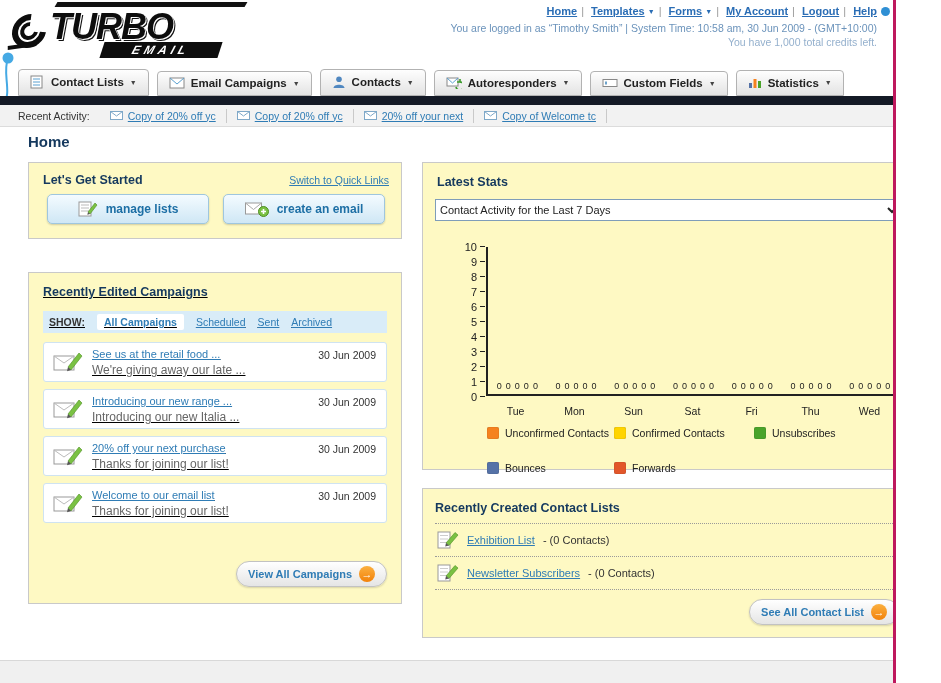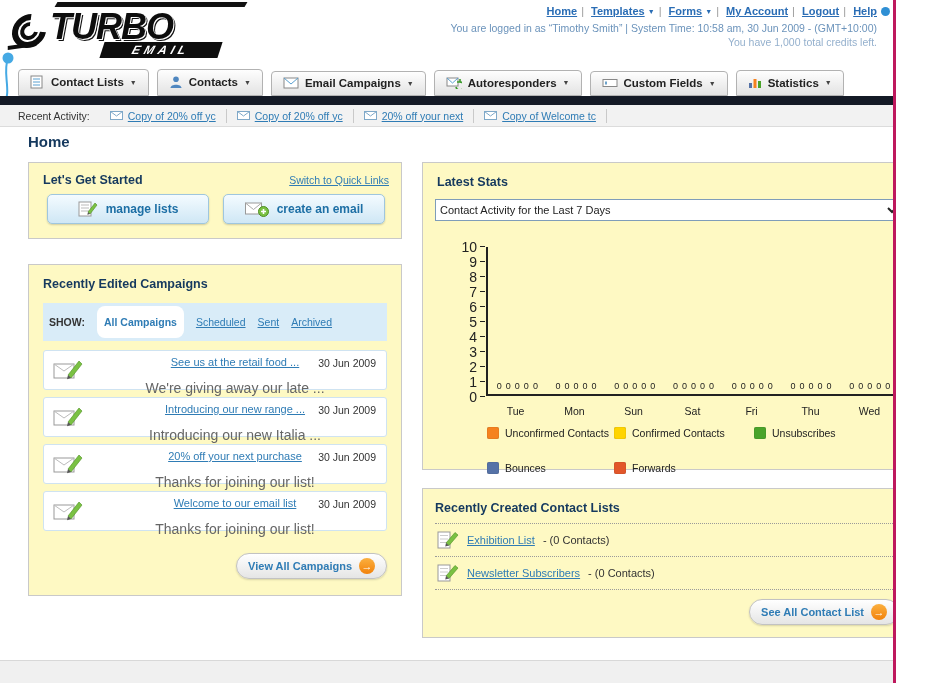--- a/index.html
+++ b/index.html
@@ -42,41 +42,41 @@
   .blue-link { color:#2f7cb5; text-decoration:underline; font-size:10.5px; }
 
   
   #get-started { left:28px; top:162px; width:374px; height:77px; }
   #get-started .panel-head { display:flex; justify-content:space-between; align-items:baseline; padding:10px 12px 7px 14px; }
   #get-started .panel-head .t { font-weight:bold; font-size:12.5px; color:#15395e; }
   .big-btn-row { display:flex; gap:14px; padding-left:18px; }
   .big-btn { width:162px; height:30px; display:flex; align-items:center; justify-content:center; gap:8px; border:1px solid #9fc6de; border-radius:5px; background:linear-gradient(#f4fbff,#cfe7f5); box-shadow:0 1px 2px rgba(0,0,0,.18); font-weight:bold; font-size:12px; color:#1d6fa5; cursor:pointer; }
 
   
-  #campaigns { left:28px; top:264px; width:374px; height:332px; }
+  #campaigns { left:28px; top:272px; width:374px; height:332px;text-decoration:underline; }
   .show-row { margin:4px 14px 0; background:#d9ecf8; padding:3px 6px; display:flex; gap:12px; align-items:center; font-size:10.5px; }
   .show-label { font-weight:bold; color:#333; }
   .show-tab { color:#2f7cb5; text-decoration:underline; }
-  .show-tab.selected { background:#fff; padding:10px 7px; border-radius:8px; text-decoration:none; font-weight:bold; }
-  .camp-rows { margin:9px 14px 0;text-align:center; }
+  .show-tab.selected { background:#fff; padding:2px 7px; border-radius:2px; text-decoration:none; font-weight:bold; }
+  .camp-rows { margin:9px 14px 0; }
   .camp-row { position:relative; height:40px; border:1px solid #cfe3f1; border-radius:3px; margin-bottom:7px; background:#fff; padding:5px 8px 0 48px; }
   .camp-icon { position:absolute; left:9px; top:8px; }
   .camp-title { font-size:11px; color:#2f7cb5; text-decoration:underline; }
-  .camp-sub { font-size:14px; color:#666; margin-top:12px; }
+  .camp-sub { font-size:12px; color:#666; margin-top:3px; }
   .camp-date { position:absolute; right:10px; top:6px; font-size:10.5px; color:#333; }
   .pill-btn { display:inline-flex; align-items:center; gap:7px; padding:4px 11px; border:1px solid #c2c2c2; border-radius:13px; background:linear-gradient(#ffffff,#e5e5e5); box-shadow:0 1px 2px rgba(0,0,0,.15); font-size:11px; font-weight:bold; color:#2f7cb5; cursor:pointer; }
   .arrow-circle { display:inline-block; width:16px; height:16px; border-radius:50%; background:linear-gradient(#fbb040,#f2820a); color:#fff; font-size:11px; font-weight:bold; line-height:16px; text-align:center; }
   #campaigns .pill-btn { position:absolute; right:14px; bottom:16px;align-items:center; }
 
   
   #stats { left:422px; top:162px; width:490px; height:308px; }
   #stats select { display:block; margin:2px 12px 0; width:466px; height:22px; font-size:11px; font-family:"Liberation Sans",sans-serif; color:#222; border:1px solid #7f9db9; background:#fff; }
   .chart-wrap { position:absolute; left:36px; top:84px; width:440px; height:149px; }
   .y-axis { position:absolute; left:0; top:-6px; bottom:-6px; width:26px; display:flex; flex-direction:column; justify-content:space-between; }
-  .ytick { display:flex; align-items:center; justify-content:flex-end; height:11px; font-size:14px; color:#222; }
+  .ytick { display:flex; align-items:center; justify-content:flex-end; height:11px; font-size:11px; color:#222; }
   .ydash { display:inline-block; width:5px; height:1px; background:#222; margin-left:3px; }
   .plot { position:absolute; left:27px; right:0; top:0; bottom:0; border-left:2px solid #222; border-bottom:2px solid #222; }
   .chart-groups { position:absolute; left:0; right:0; top:0; bottom:0; display:flex; }
   .ggroup { flex:1; display:flex; align-items:flex-end; justify-content:center; gap:4px; padding-bottom:3px; font-size:9px; color:#222; }
   .x-labels { position:absolute; left:27px; right:0; top:100%; margin-top:9px; display:flex; }
   .xcell { flex:1; text-align:center; font-size:10.5px; color:#222; }
   .legend { position:absolute; left:64px; top:264px; width:404px; display:grid; grid-template-columns:127px 140px auto; row-gap:23px; font-size:10.5px; color:#222; }
   .legend-item { display:flex; align-items:center; gap:6px; }
   .swatch { width:12px; height:12px; border-radius:2px; box-shadow:inset 0 0 1px rgba(0,0,0,.45); }
 
@@ -126,33 +126,33 @@
       <svg width="15" height="14" viewBox="0 0 15 14">
           <rect x="1" y="1" width="11" height="12" fill="#fff" stroke="#888"></rect>
           <line x1="3" y1="4" x2="10" y2="4" stroke="#5aa0d0"></line>
           <line x1="3" y1="7" x2="10" y2="7" stroke="#5aa0d0"></line>
           <line x1="3" y1="10" x2="10" y2="10" stroke="#5aa0d0"></line>
         </svg>
       <span>Contact Lists</span>
         <span class="chev">▼</span>
     </div>
     <div class="tab">
+      <svg width="16" height="12" viewBox="0 0 16 12">
+          <rect x="1" y="1" width="14" height="10" fill="#fff" stroke="#888"></rect>
+          <path d="M1 1 L8 7 L15 1" fill="none" stroke="#5aa0d0"></path>
+        </svg>
+      <span>Email Campaigns</span>
+        <span class="chev">▼</span>
+    </div>
+    <div class="tab">
       <svg width="14" height="14" viewBox="0 0 14 14">
           <circle cx="7" cy="4.2" r="2.8" fill="#4f87c0"></circle>
           <path d="M1.5 13 C1.5 8.5 12.5 8.5 12.5 13 Z" fill="#4f87c0"></path>
         </svg>
       <span>Contacts</span>
-        <span class="chev">▼</span>
-    </div>
-    <div class="tab">
-      <svg width="16" height="12" viewBox="0 0 16 12">
-          <rect x="1" y="1" width="14" height="10" fill="#fff" stroke="#888"></rect>
-          <path d="M1 1 L8 7 L15 1" fill="none" stroke="#5aa0d0"></path>
-        </svg>
-      <span>Email Campaigns</span>
         <span class="chev">▼</span>
     </div>
     <div class="tab">
       <svg width="16" height="13" viewBox="0 0 16 13">
           <rect x="1" y="2" width="11" height="8" fill="#fff" stroke="#888"></rect>
           <path d="M1 2 L6.5 7 L12 2" fill="none" stroke="#5aa0d0"></path>
           <path d="M10 11 A4 4 0 1 0 14 6" fill="none" stroke="#3a9a2a" stroke-width="1.6"></path>
           <path d="M14 3 L14 6 L11 6" fill="none" stroke="#3a9a2a" stroke-width="1.6"></path>
         </svg>
       <span>Autoresponders</span>

